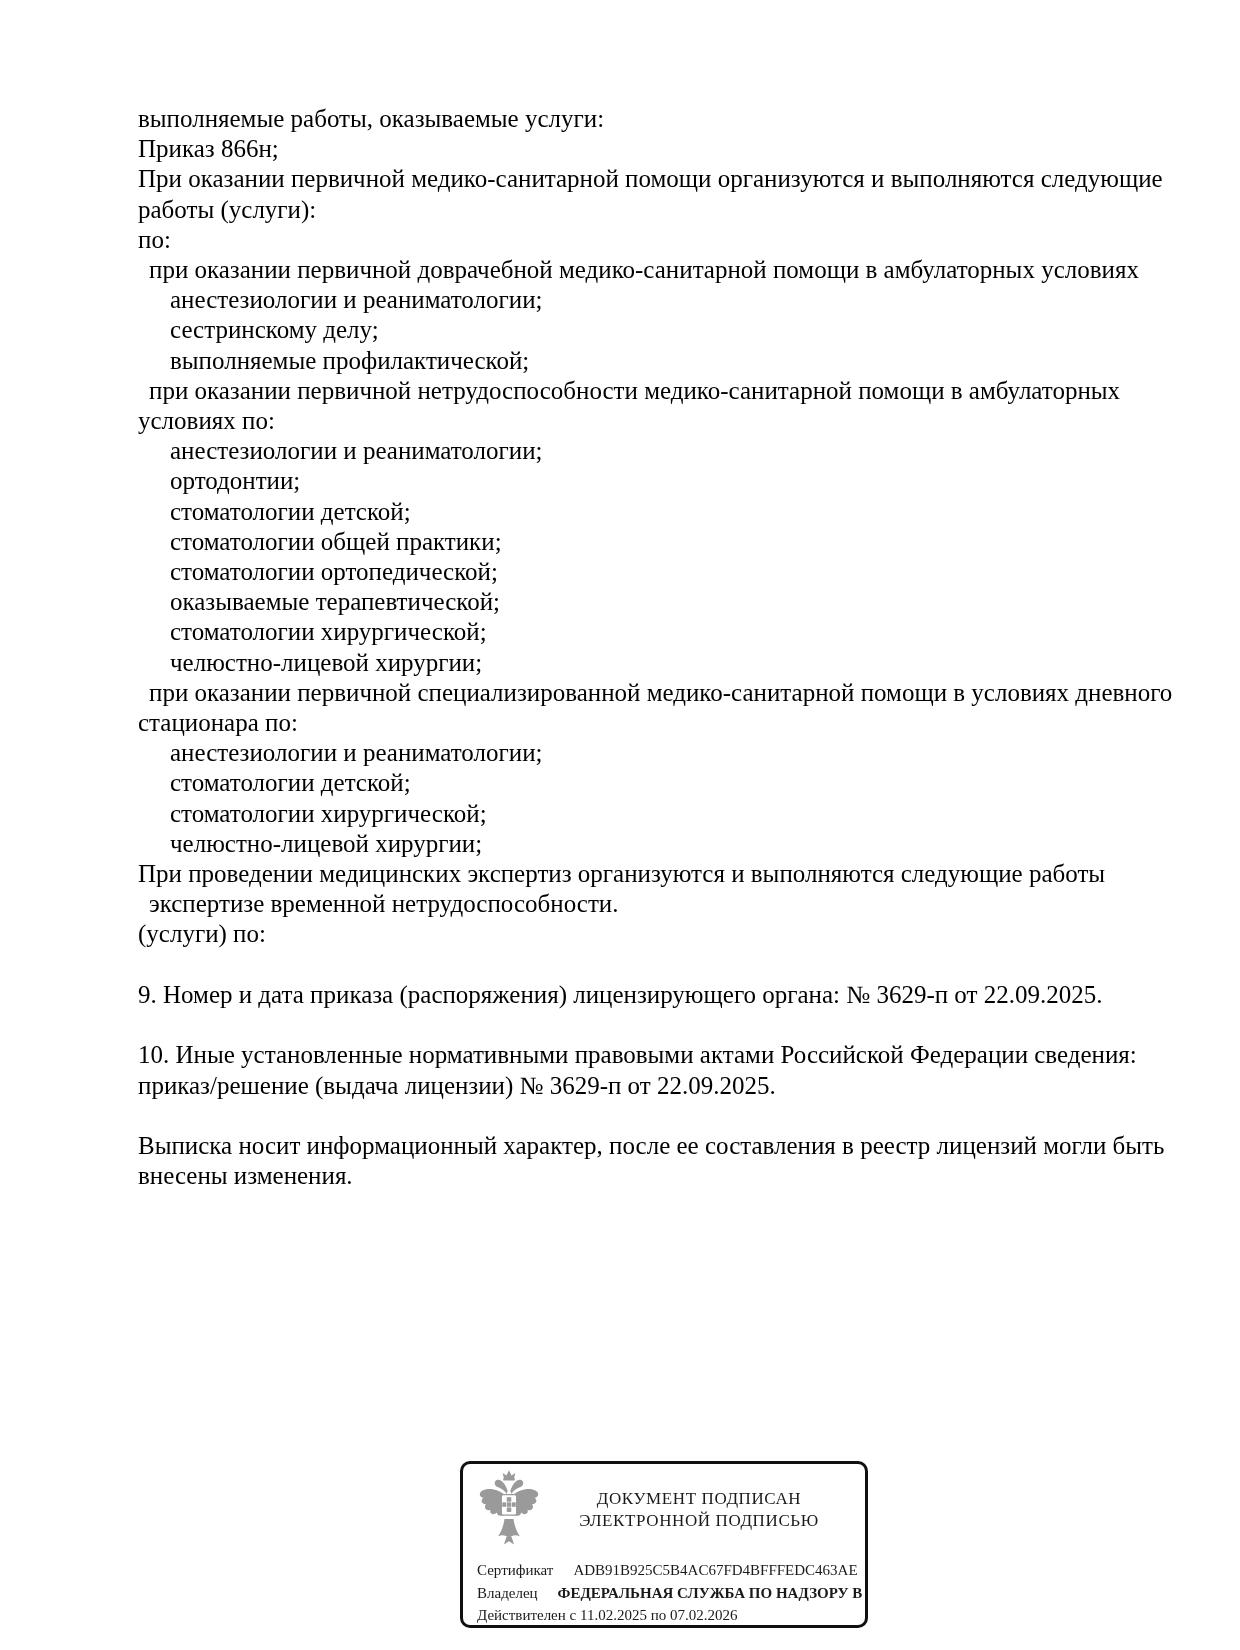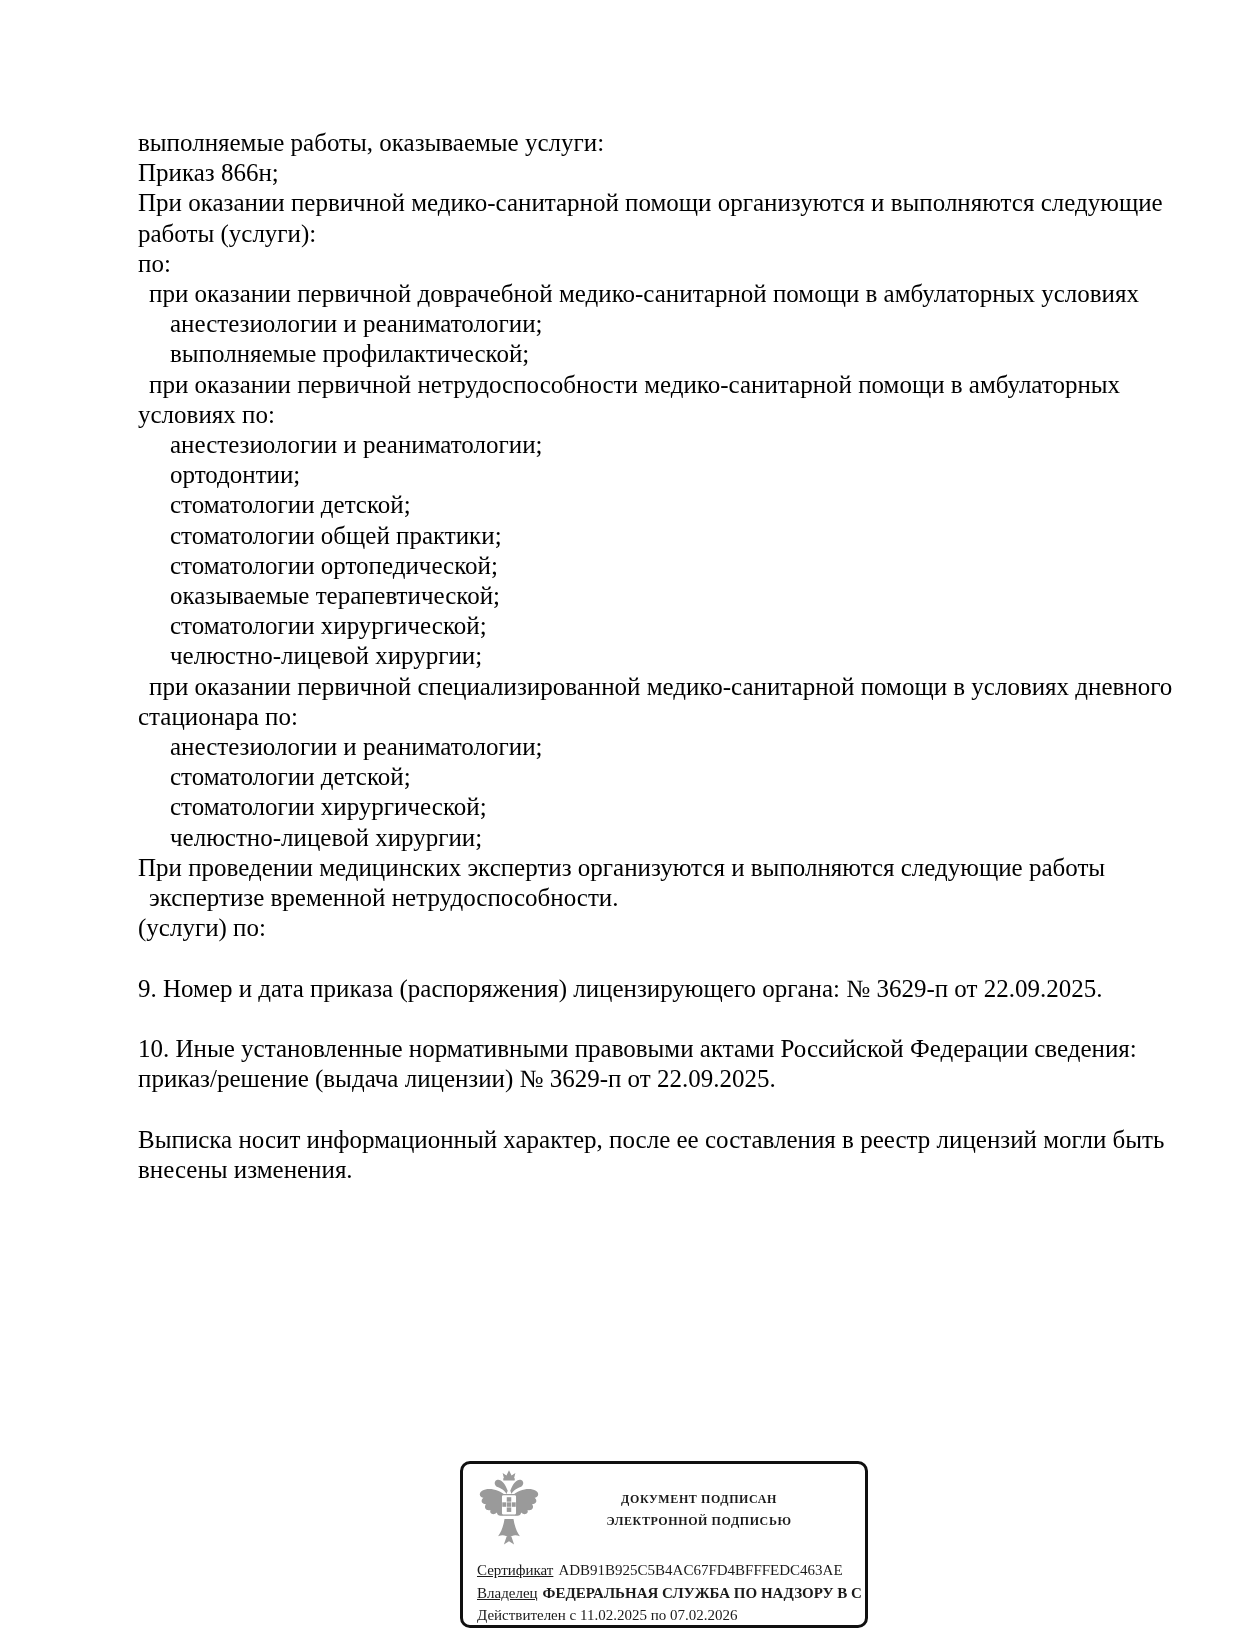--- a/index.html
+++ b/index.html
@@ -22,21 +22,20 @@
   }
   
   .doc-text {
     position: absolute;
     left: 138px;
     top: 104px;
     width: 1030px;
     font-size: 25px;
     line-height: 30.2px;
     color: #000000;
-    margin-top: 24px;
   }
   .doc-line {
     white-space: pre;
   }
   .doc-line.ind1 { padding-left: 11px; }
   .doc-line.ind2 { padding-left: 32px; }
 
   
   .sign-box {
     position: absolute;
@@ -58,49 +57,49 @@
   }
   .emblem {
     width: 64px;
     height: 82px;
     flex: 0 0 auto;
   }
   .emblem svg { display: block; width: 64px; height: 82px; }
   .sign-title {
     flex: 1 1 auto;
     text-align: center;
-    font-size: 12px;
+    font-size: 17px;
     line-height: 22px;
     letter-spacing: 0.6px;
     color: #1a1a1a;
-    font-weight: bold;
   }
   .sign-details {
     padding: 6px 6px 0 14px;
     font-size: 15px;
     line-height: 22.5px;
     white-space: nowrap;
     color: #1a1a1a;
   }
-  .sign-details .lbl { margin-right: 5px; text-decoration: underline; }
+  .sign-details .lbl { margin-right: 20px; }
   .sign-details b { font-weight: bold; }
 </style>
 </head>
 <body>
 
 <div class="page">
 
   <div class="doc-text" id="doc-lines">
       <div class="doc-line ind0">выполняемые работы, оказываемые услуги:</div>
       <div class="doc-line ind0">Приказ 866н;</div>
       <div class="doc-line ind0">При оказании первичной медико-санитарной помощи организуются и выполняются следующие</div>
       <div class="doc-line ind0">работы (услуги):</div>
       <div class="doc-line ind0">по:</div>
       <div class="doc-line ind1">при оказании первичной доврачебной медико-санитарной помощи в амбулаторных условиях</div>
       <div class="doc-line ind2">анестезиологии и реаниматологии;</div>
+      <div class="doc-line ind2">сестринскому делу;</div>
       <div class="doc-line ind2">выполняемые профилактической;</div>
       <div class="doc-line ind1">при оказании первичной нетрудоспособности медико-санитарной помощи в амбулаторных</div>
       <div class="doc-line ind0">условиях по:</div>
       <div class="doc-line ind2">анестезиологии и реаниматологии;</div>
       <div class="doc-line ind2">ортодонтии;</div>
       <div class="doc-line ind2">стоматологии детской;</div>
       <div class="doc-line ind2">стоматологии общей практики;</div>
       <div class="doc-line ind2">стоматологии ортопедической;</div>
       <div class="doc-line ind2">оказываемые терапевтической;</div>
       <div class="doc-line ind2">стоматологии хирургической;</div>

